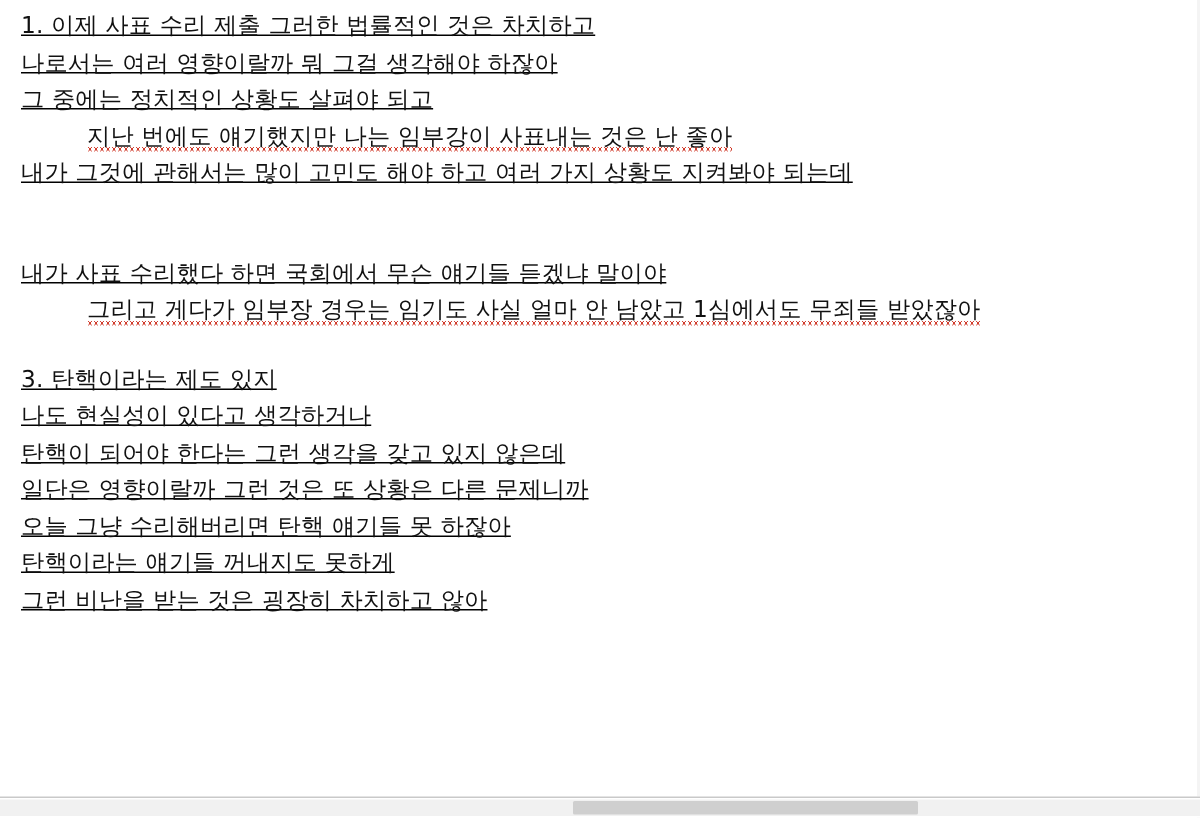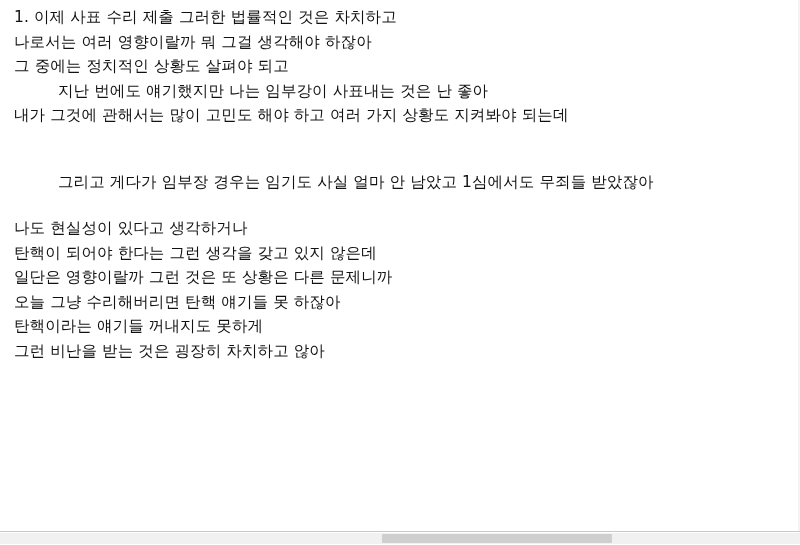--- a/index.html
+++ b/index.html
@@ -14,20 +14,21 @@
     overflow: hidden;
     position: relative;
   }
   .page {
     position: relative;
     width: 800px;
     height: 545px;
     background: #ffffff;
     box-sizing: border-box;
     padding: 10px 14px 0 14px;
+    text-decoration: underline;
   }
   .doc-body {
     color: #111111;
     font-size: 15.5px;
     line-height: 1.0;
   }
   .para {
     margin: 0 0 0 0;
   }
   .line {
@@ -107,26 +108,28 @@
       <div class="line"><span>1. 이제 사표 수리 제출 그러한 법률적인 것은 차치하고</span></div>
       <div class="line"><span>나로서는 여러 영향이랄까 뭐 그걸 생각해야 하잖아</span></div>
       <div class="line"><span>그 중에는 정치적인 상황도 살펴야 되고</span></div>
       <div class="line"><span class="sp">지난 번에도 얘기했지만 나는 임부강이 사표내는 것은 난 좋아</span></div>
       <div class="line"><span>내가 그것에 관해서는 많이 고민도 해야 하고 여러 가지 상황도 지켜봐야 되는데</span></div>
     </div>
 
     <div class="block-gap"></div>
 
     <div class="para">
+      <div class="line"><span>내가 사표 수리했다 하면 국회에서 무슨 얘기들 듣겠냐 말이야</span></div>
       <div class="line"><span class="sp">그리고 게다가 임부장 경우는 임기도 사실 얼마 안 남았고 1심에서도 무죄들 받았잖아</span></div>
     </div>
 
     <div class="block-gap-sm"></div>
 
     <div class="para">
+      <div class="line"><span>3. 탄핵이라는 제도 있지</span></div>
       <div class="line"><span>나도 현실성이 있다고 생각하거나</span></div>
       <div class="line"><span>탄핵이 되어야 한다는 그런 생각을 갖고 있지 않은데</span></div>
       <div class="line"><span>일단은 영향이랄까 그런 것은 또 상황은 다른 문제니까</span></div>
       <div class="line"><span>오늘 그냥 수리해버리면 탄핵 얘기들 못 하잖아</span></div>
       <div class="line"><span>탄핵이라는 얘기들 꺼내지도 못하게</span></div>
       <div class="line"><span>그런 비난을 받는 것은 굉장히 차치하고 않아</span></div>
     </div>
 
   </div>
 </div>

